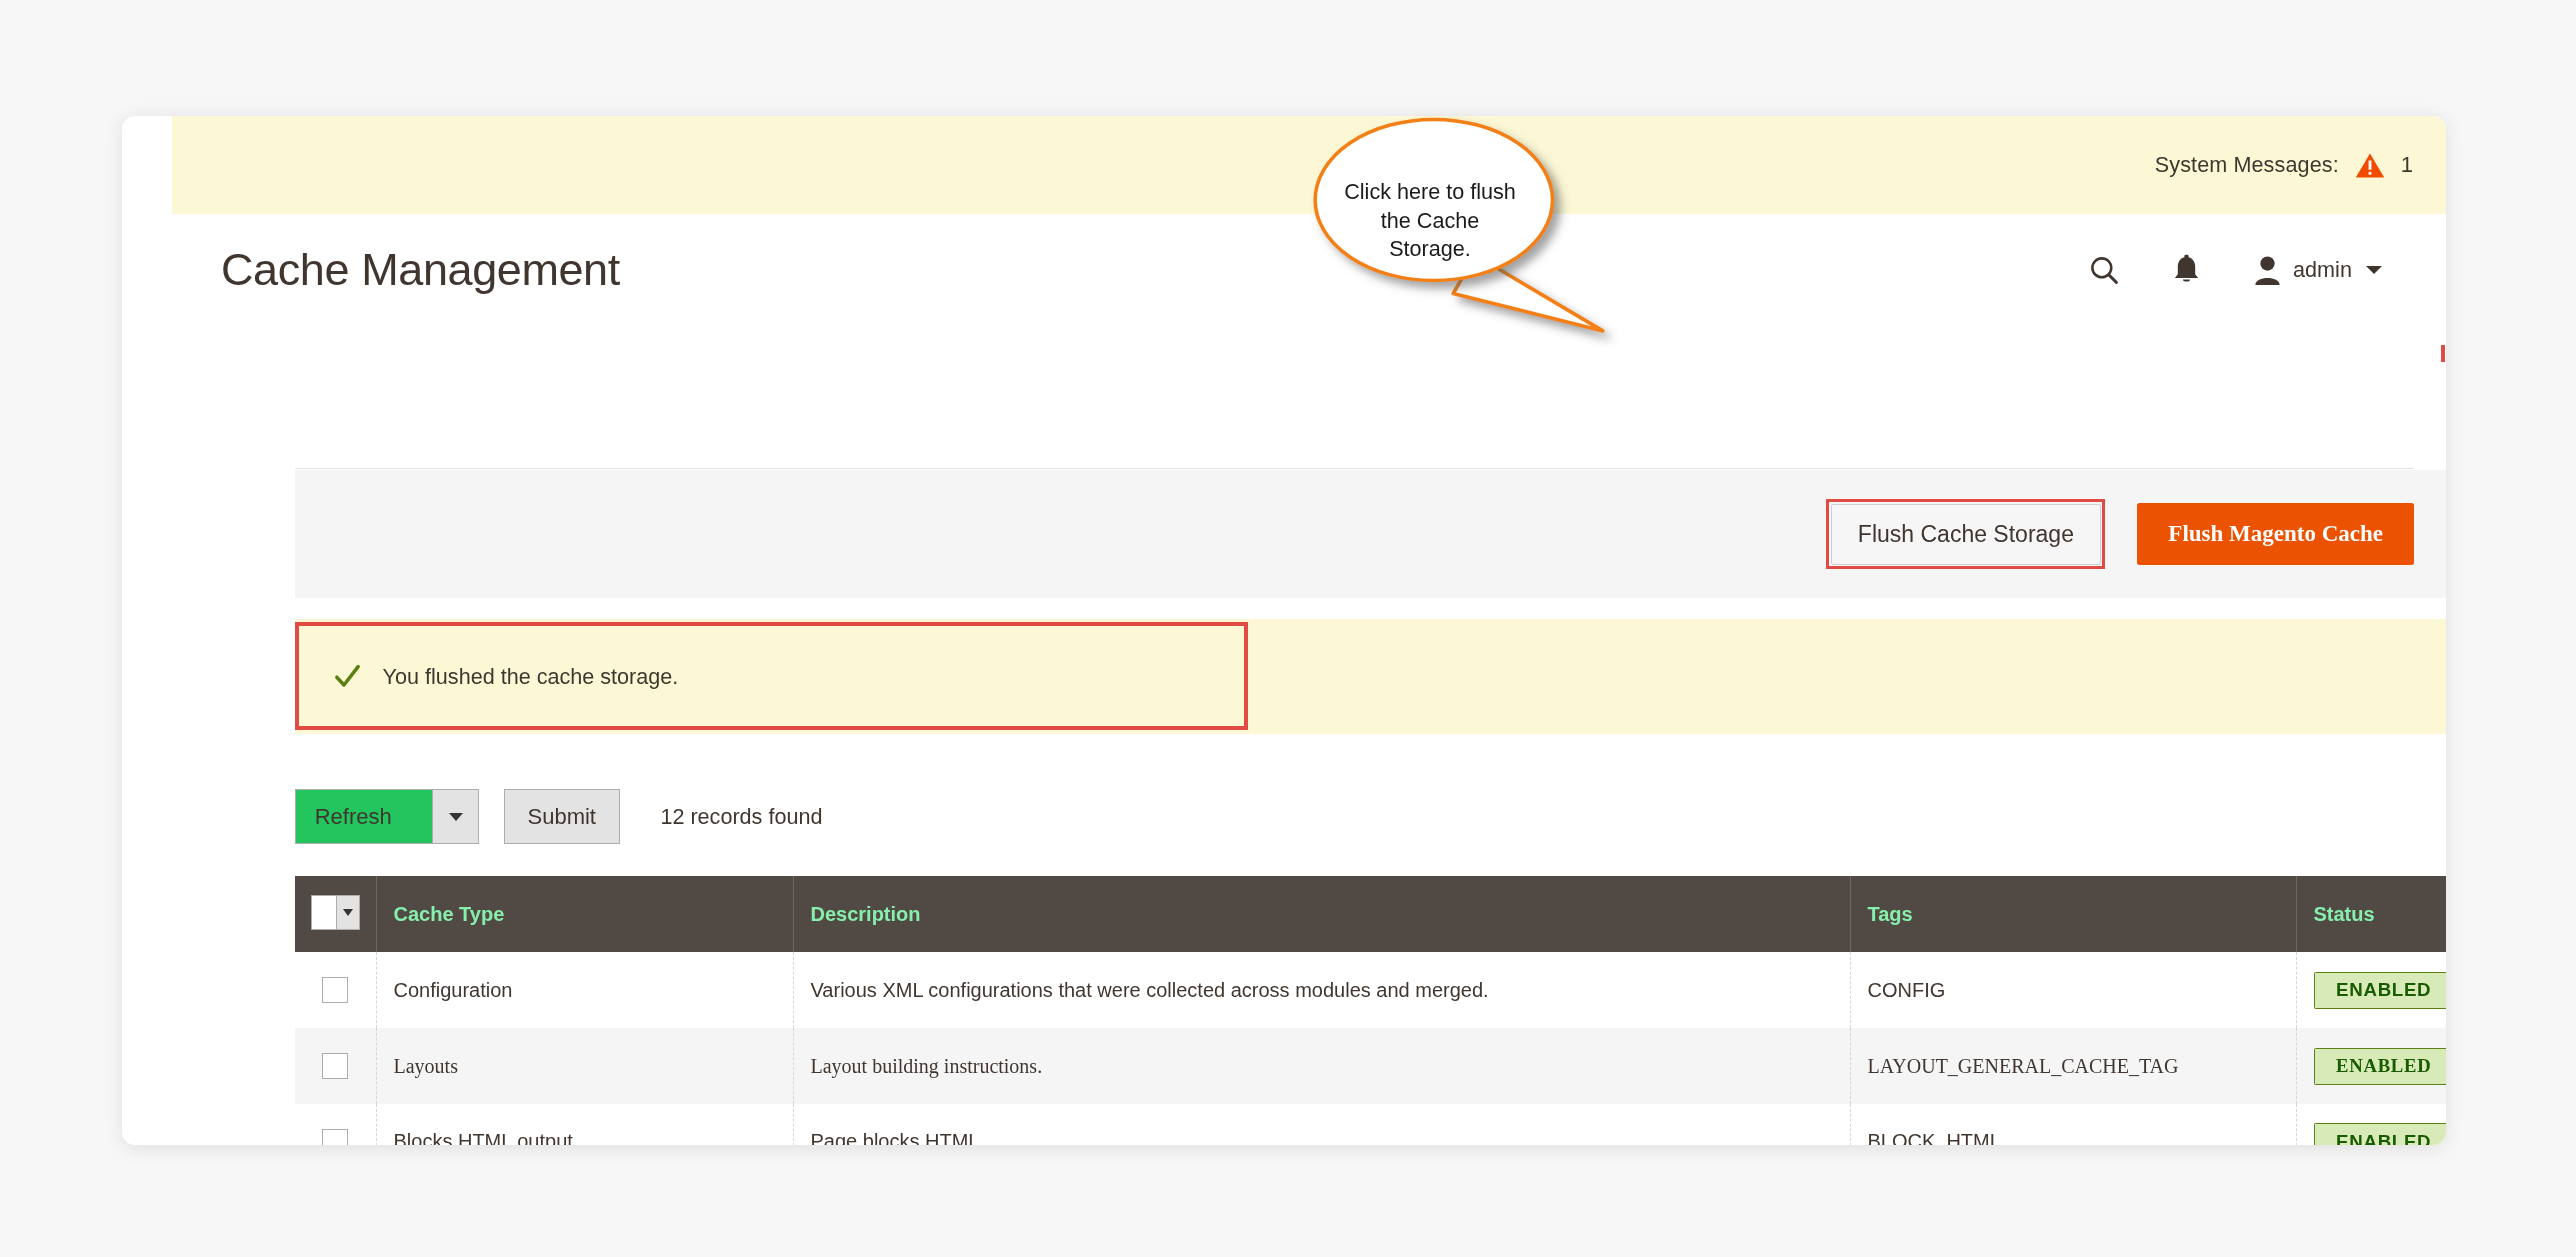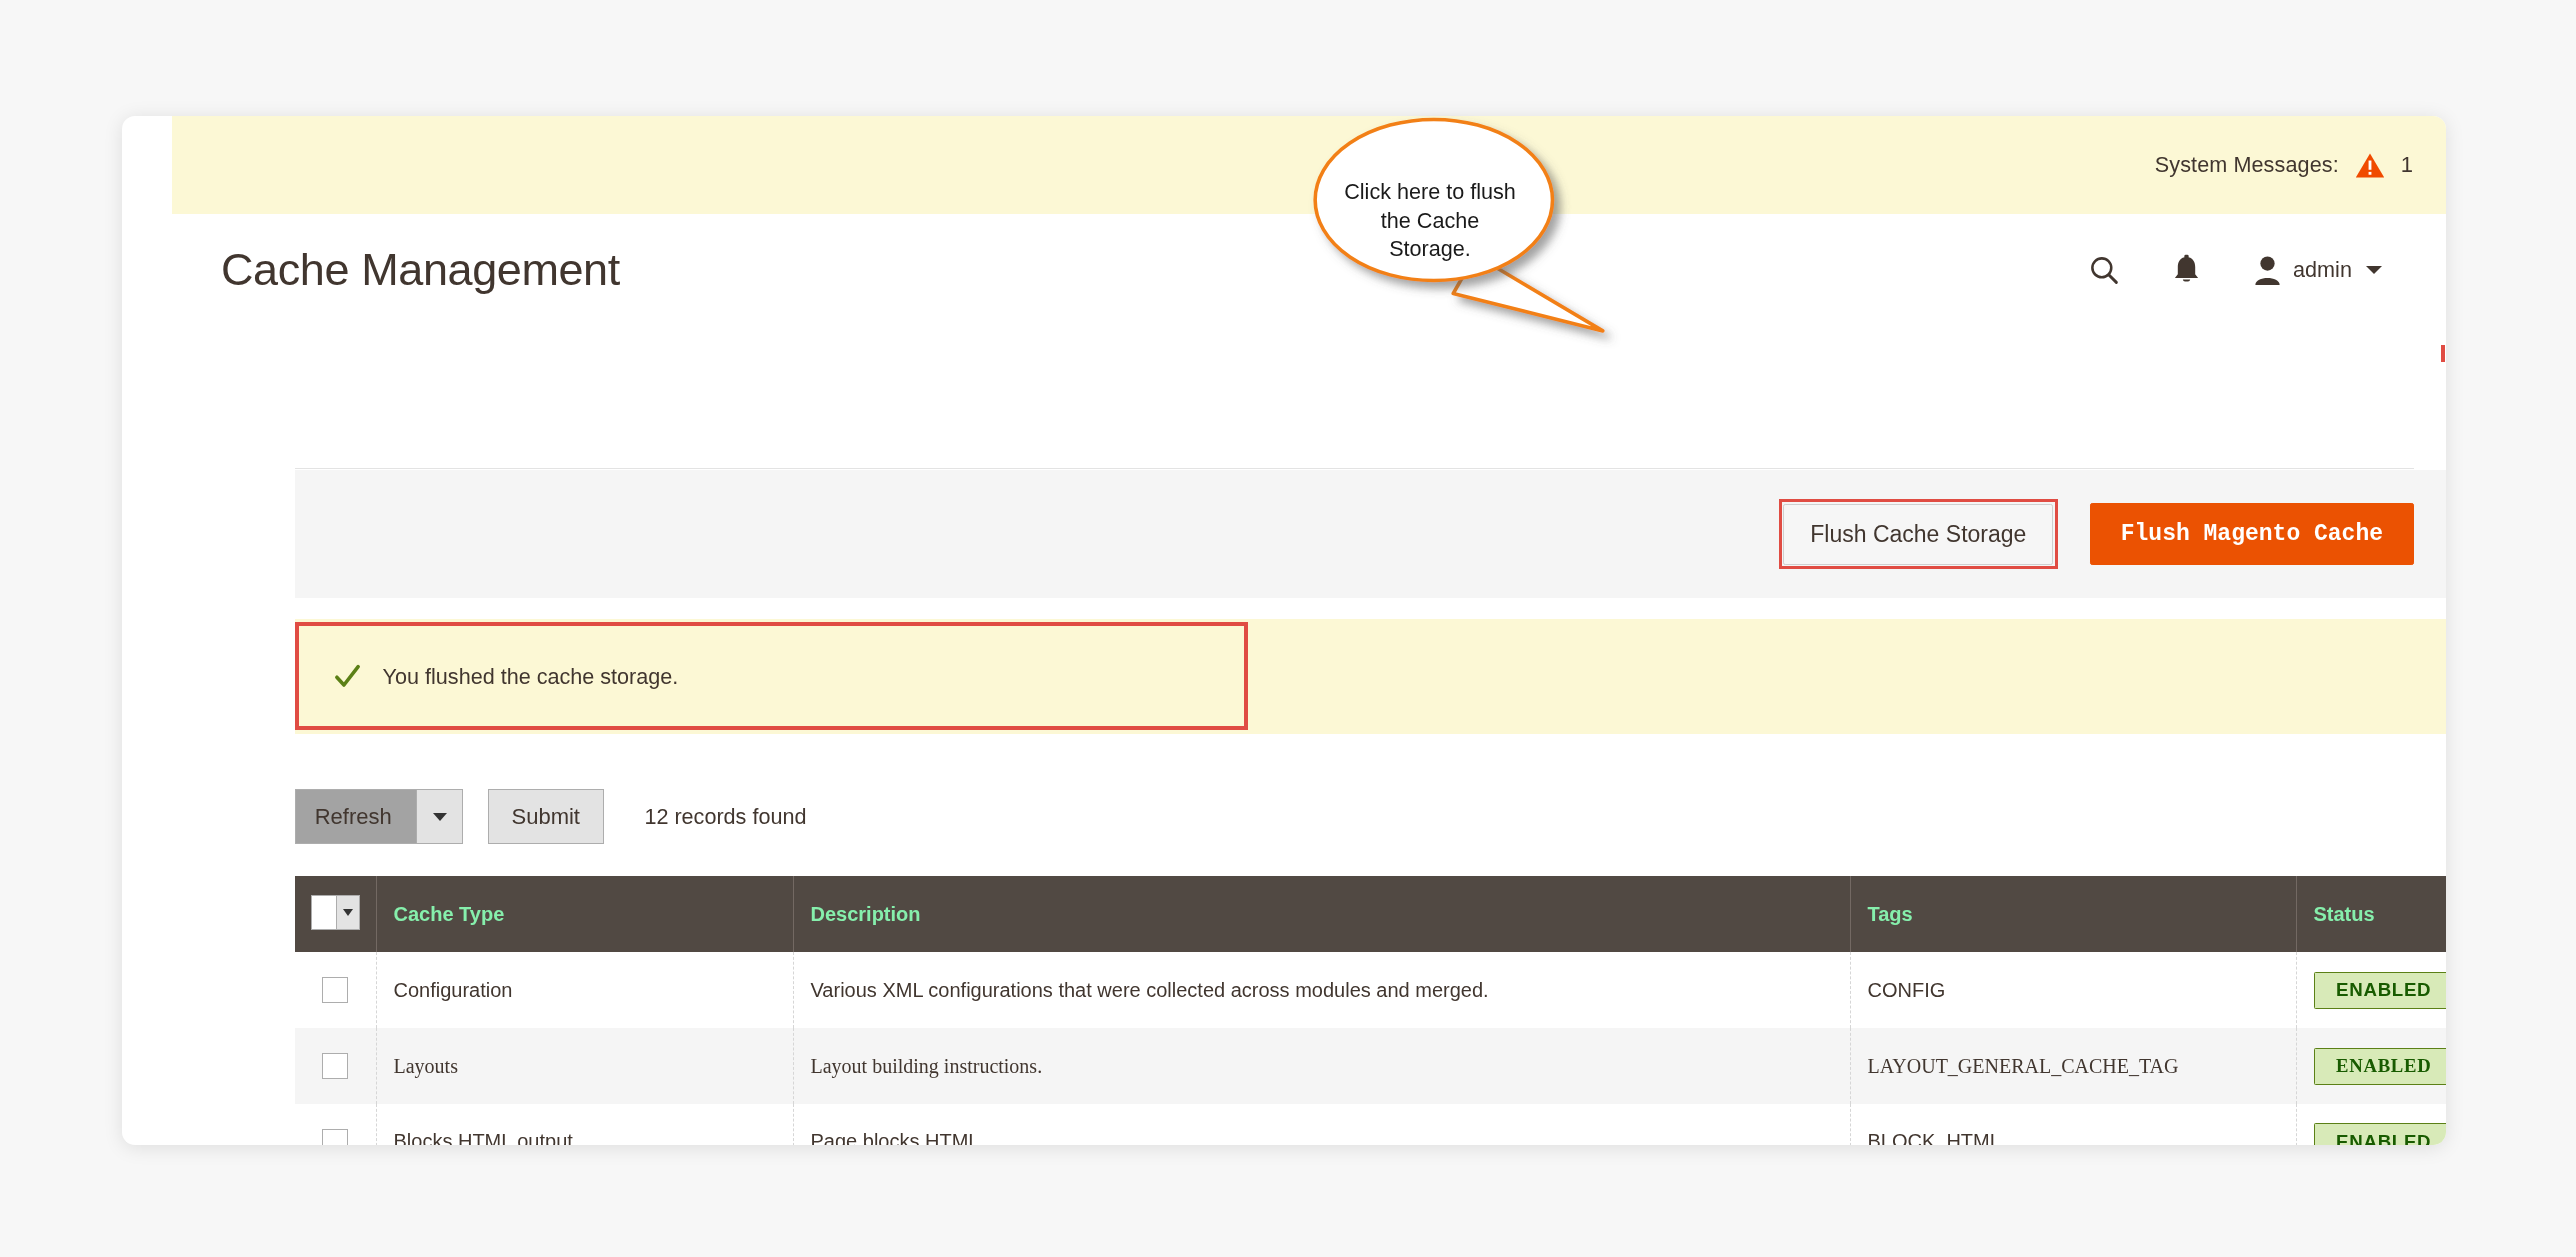--- a/index.html
+++ b/index.html
@@ -126,21 +126,21 @@
   }
   .btn-primary {
     background: #eb5202;
     border: 0.7px solid #eb5202;
     color: #ffffff;
     font-size: 23px;
     font-weight: bold;
     padding: 17px 30px;
     border-radius: 2.2px;
     white-space: nowrap;
-    font-family: Liberation Mono, monospace;
+    font-family: Liberation Serif, serif;
   }
   
   .annot-wrap {
     display: inline-block;
     border: 3.6px solid #e04c43;
     padding: 1.4px;
   }
 
   
   .msg-zone {
@@ -181,21 +181,22 @@
     height: 79px;
     display: flex;
     align-items: center;
     gap: 24.4px;
   }
   .select-combo {
     display: flex;
     align-items: stretch;
     border: 0.7px solid #adadad;
     height: 55px;
-    background: #a3a3a3;
+    background: #22c55e;
+    gap: 16px;
   }
   .select-combo .sc-label {
     display: flex; align-items: center;
     padding: 0 24.4px 0 18.7px;
     font-size: 22px;
     color: #41362f;
     white-space: nowrap;
   }
   .select-combo .sc-arrow {
     width: 46px;

